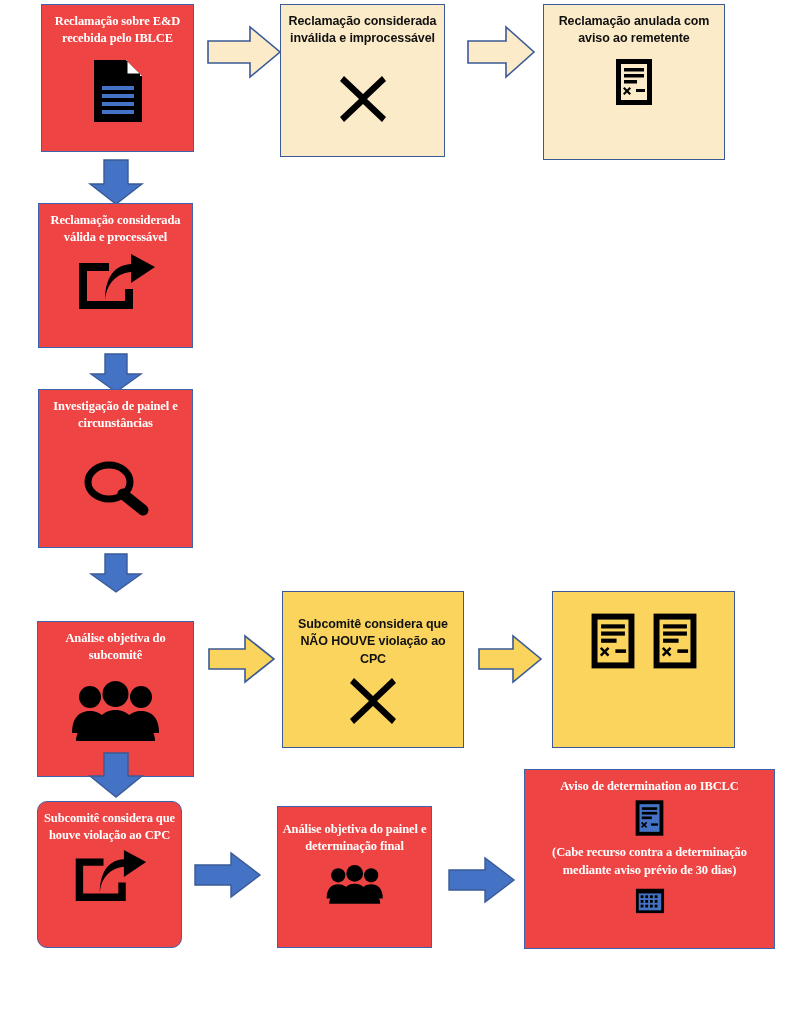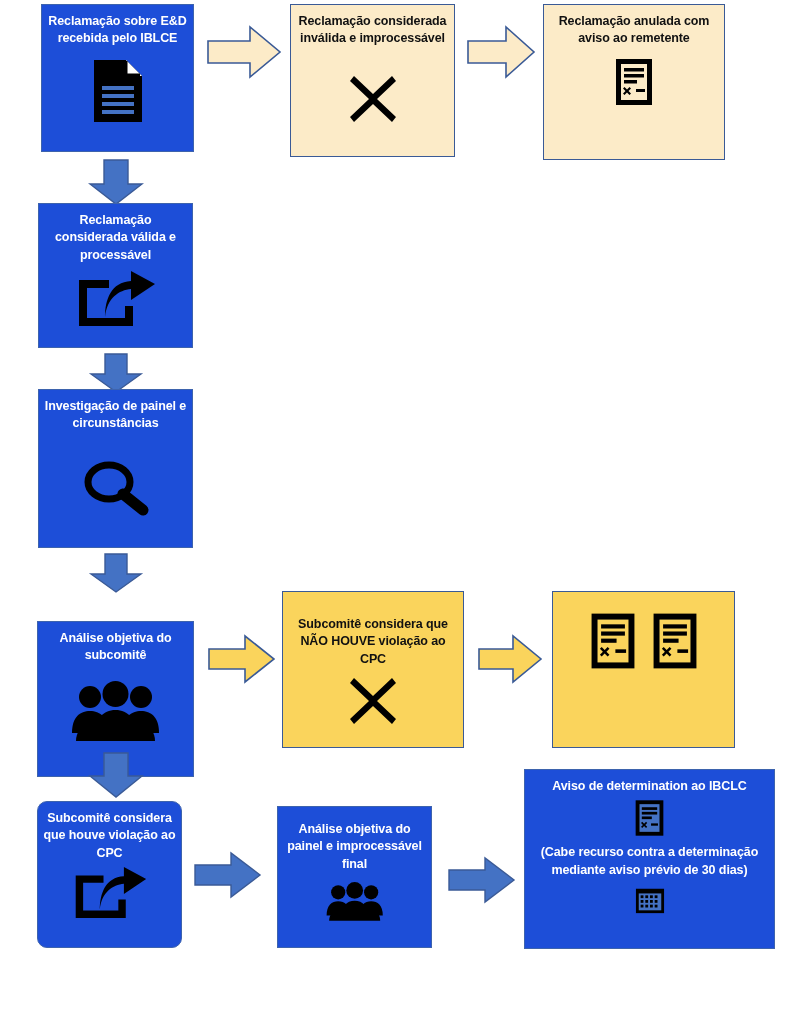--- a/index.html
+++ b/index.html
@@ -20,22 +20,23 @@
   .node {
     position: absolute;
     box-sizing: border-box;
     border: 1px solid #3a5a96;
     display: flex;
     flex-direction: column;
     align-items: center;
     padding-top: 8px;
   }
   .node.blue {
-    background: #1d4ed8;
+    background: #ef4444;
     border-color: #3d63ad;
+    font-family: Liberation Serif, serif;
   }
   .node.cream {
     background: #FCEBC8;
     border-color: #3a5a96;
   }
   .node.gold {
     background: #FAD45C;
     border-color: #3a5a96;
   }
   .node-label {
@@ -91,21 +92,21 @@
       </svg>
     </div>
   </div>
 
   <div class="arrow" style="left:206px; top:24px; width:76px; height:56px;">
     <svg width="76" height="56" viewBox="0 0 76 56">
       <path d="M2 17 H44 V3 L74 28 L44 53 V39 H2 Z" fill="#FCEBC8" stroke="#3a5a96" stroke-width="1.6" stroke-linejoin="miter"></path>
     </svg>
   </div>
 
-  <div class="node cream" style="left:290px; top:4px; width:165px; height:153px;gap:16px;">
+  <div class="node cream" style="left:280px; top:4px; width:165px; height:153px;gap:16px;">
     <div class="node-label">Reclamação considerada inválida e improcessável</div>
     <div class="icon-wrap" style="margin-top:8px;">
       <svg width="54" height="54" viewBox="0 0 54 54">
         <path d="M8 4 L27 22 L46 4 L50 9 L31 27 L50 45 L46 50 L27 32 L8 50 L4 45 L23 27 L4 9 Z" fill="#000"></path>
       </svg>
     </div>
   </div>
 
   <div class="arrow" style="left:466px; top:24px; width:70px; height:56px;">
     <svg width="70" height="56" viewBox="0 0 70 56">
@@ -247,21 +248,21 @@
     </div>
   </div>
 
   <div class="arrow" style="left:193px; top:850px; width:70px; height:50px;">
     <svg width="70" height="50" viewBox="0 0 70 50">
       <path d="M2 15 H38 V3 L67 25 L38 47 V35 H2 Z" fill="#4472C4" stroke="#3a5a96" stroke-width="1.4" stroke-linejoin="miter"></path>
     </svg>
   </div>
 
   <div class="node blue" style="left:277px; top:806px; width:155px; height:142px;">
-    <div class="node-label" style="margin-top:6px;">Análise objetiva do painel e improcessável final</div>
+    <div class="node-label" style="margin-top:6px;">Análise objetiva do painel e determinação final</div>
     <div class="icon-wrap" style="margin-top:8px;">
       <svg width="62" height="42" viewBox="0 0 96 62">
         <circle cx="22" cy="16" r="11" fill="#000"></circle>
         <circle cx="73" cy="16" r="11" fill="#000"></circle>
         <path d="M4 52 C4 36 12 30 22 30 C32 30 40 36 40 52 Z" fill="#000"></path>
         <path d="M55 52 C55 36 63 30 73 30 C83 30 91 36 91 52 Z" fill="#000"></path>
         <circle cx="47.5" cy="13" r="13" fill="#000"></circle>
         <path d="M26 58 C26 38 35 29 47.5 29 C60 29 69 38 69 58 Z" fill="#000"></path>
         <path d="M8 60 C8 44 25 36 47.5 36 C70 36 87 44 87 60 Z" fill="#000"></path>
       </svg>

